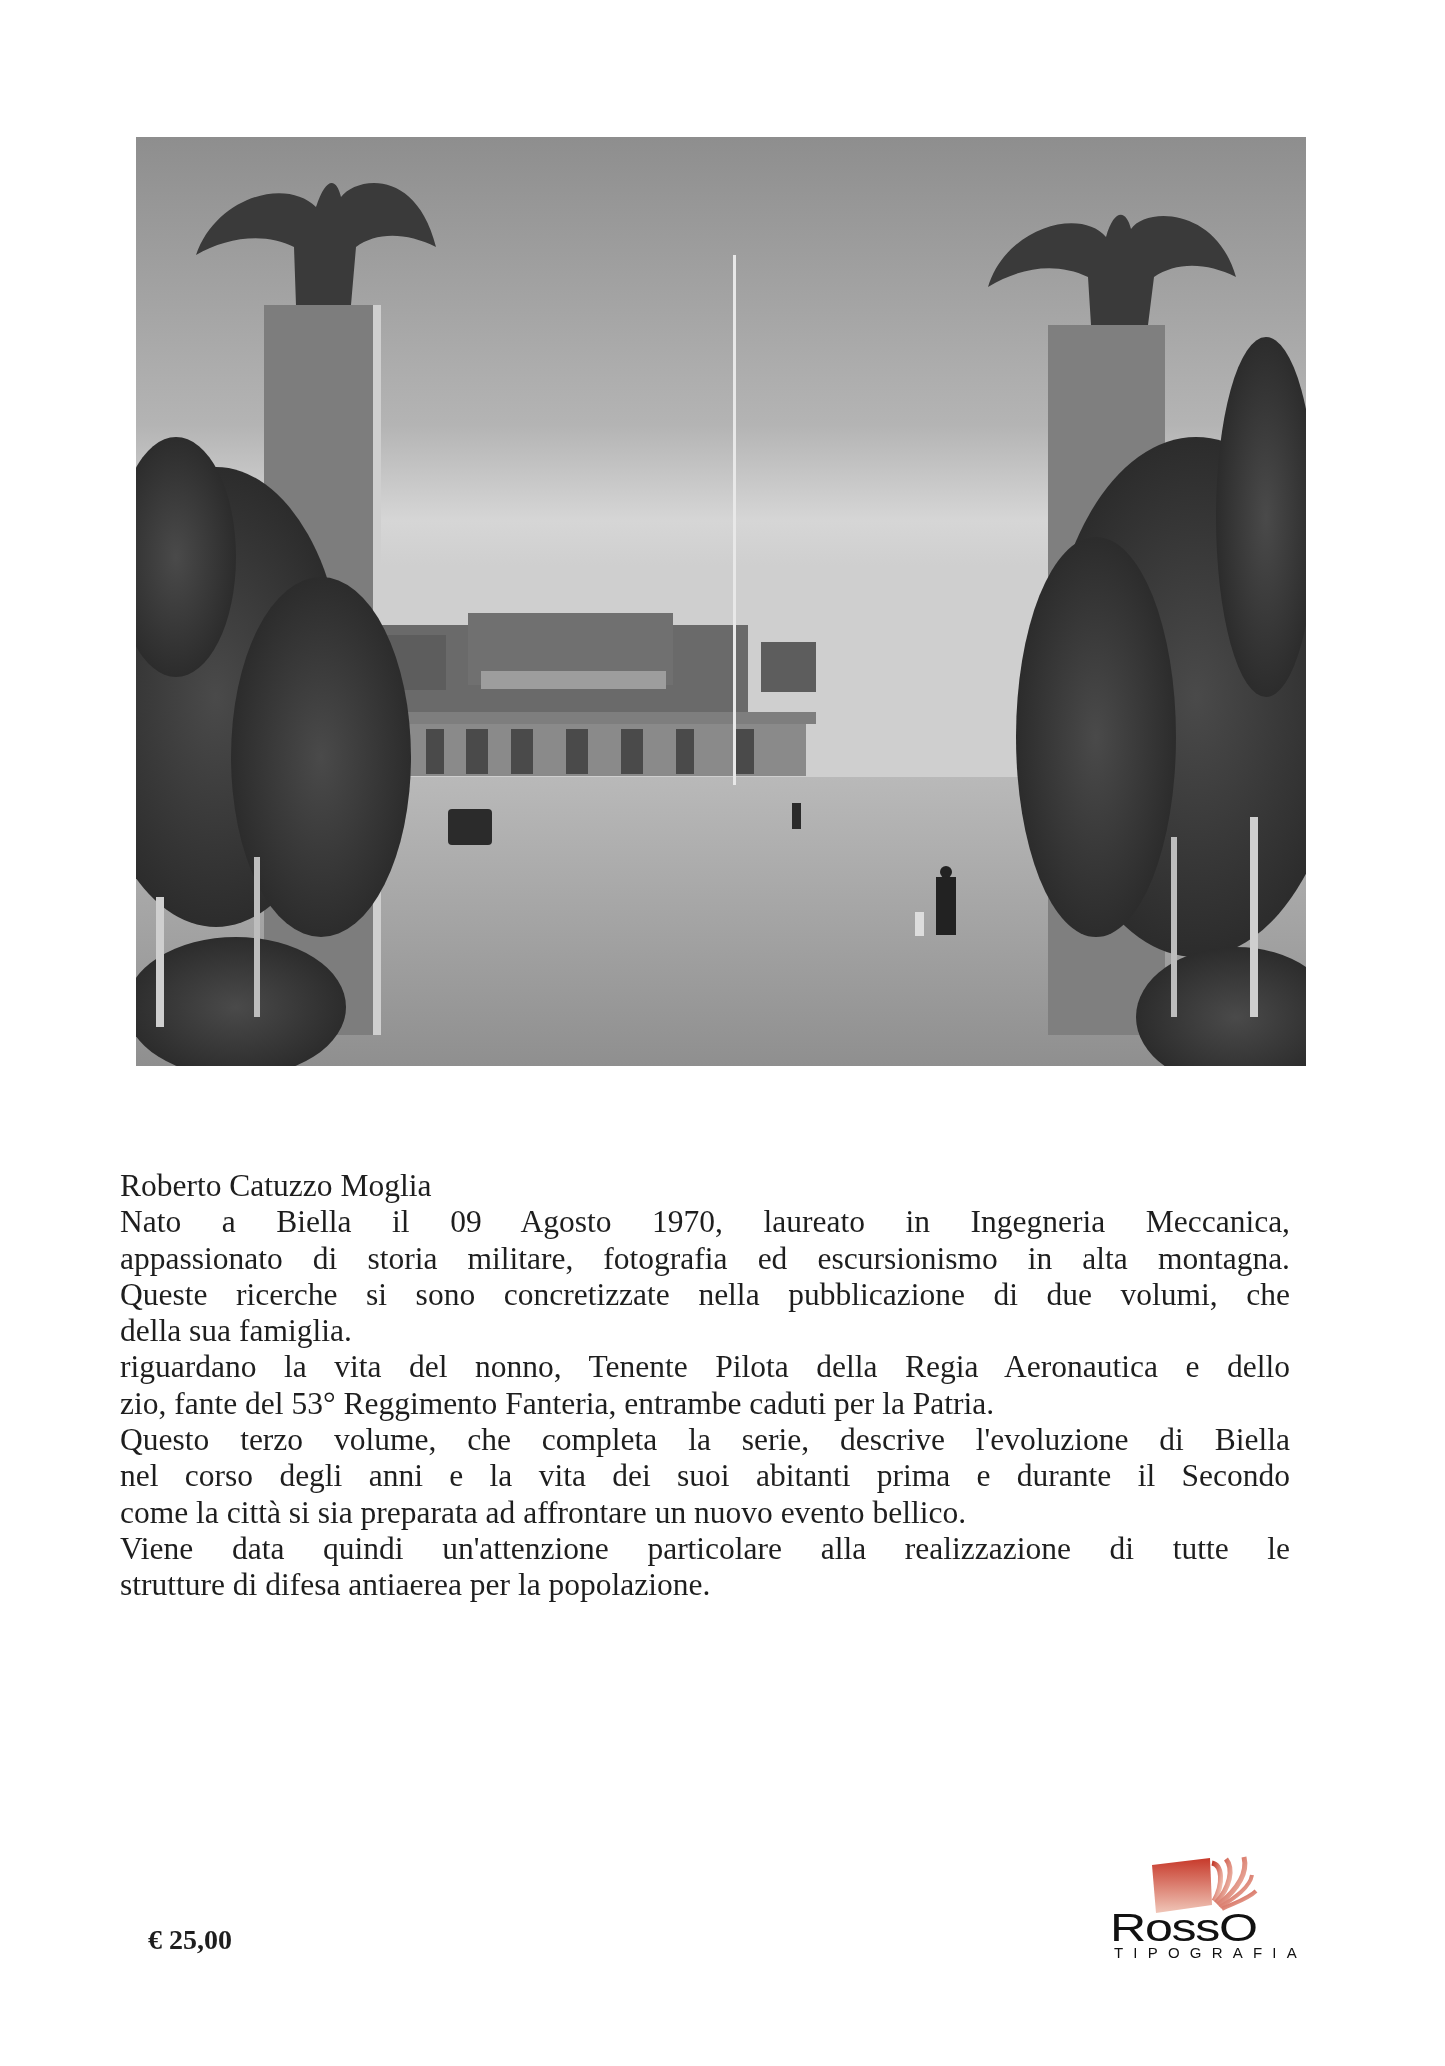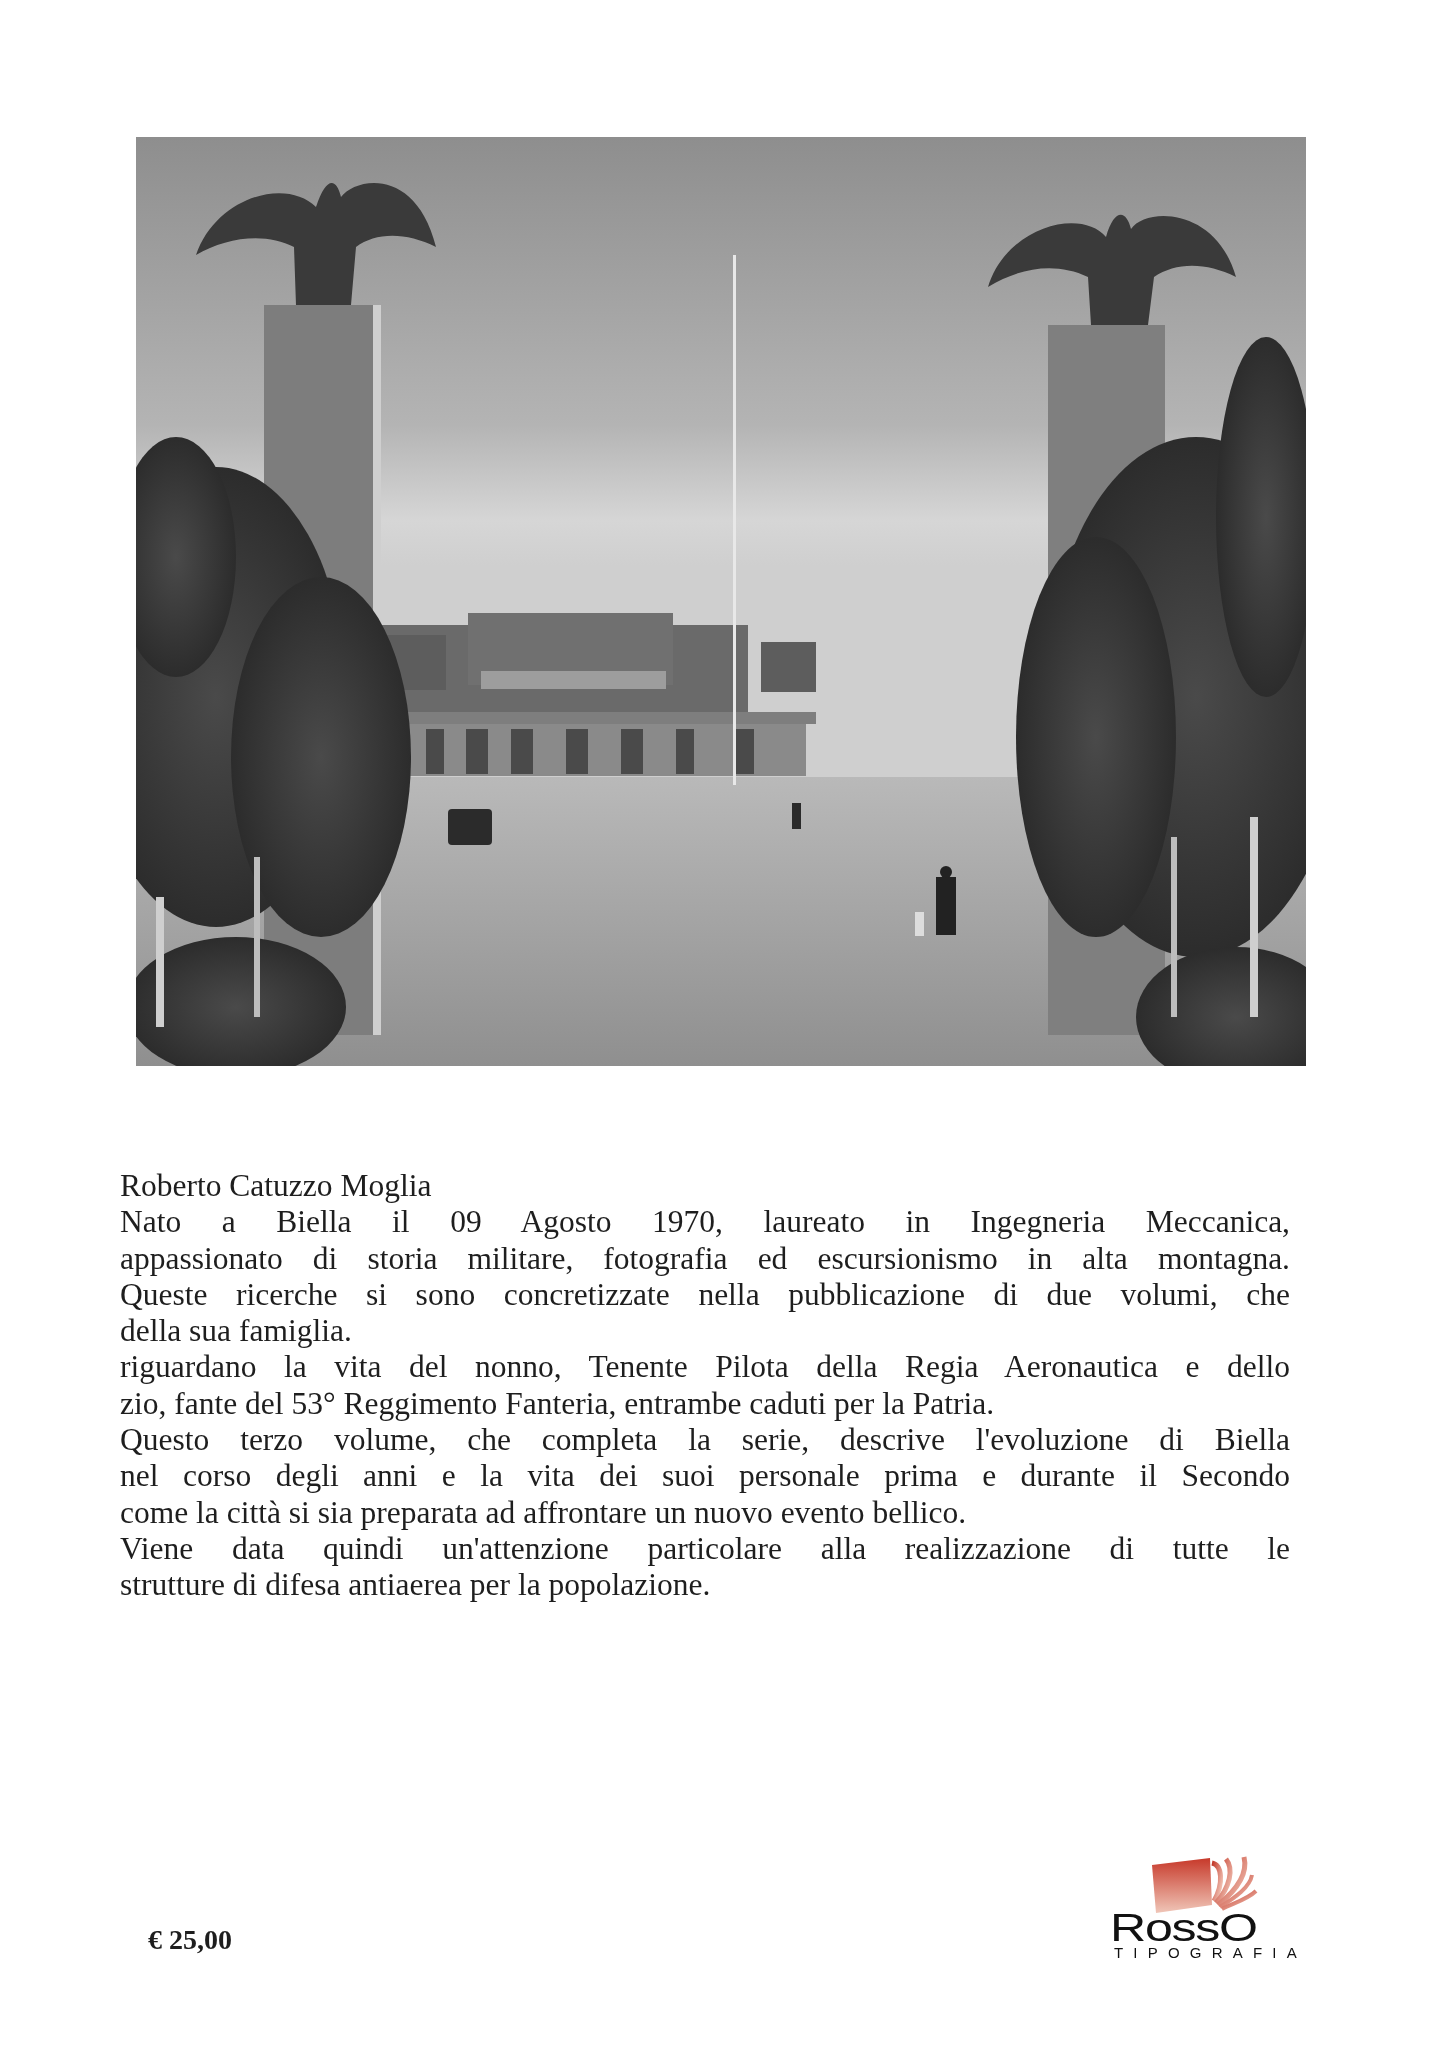--- a/index.html
+++ b/index.html
@@ -111,21 +111,21 @@
 
   <span class="line">Nato a Biella il 09 Agosto 1970, laureato in Ingegneria Meccanica,</span>
   <span class="line">appassionato di storia militare, fotografia ed escursionismo in alta montagna.</span>
   <span class="line">Queste ricerche si sono concretizzate nella pubblicazione di due volumi, che</span>
 
   <span class="line last">della sua famiglia.</span>
   <span class="line">riguardano la vita del nonno, Tenente Pilota della Regia Aeronautica e dello</span>
   <span class="line last">zio, fante del 53° Reggimento Fanteria, entrambe caduti per la Patria.</span>
 
   <span class="line">Questo terzo volume, che completa la serie, descrive l'evoluzione di Biella</span>
-  <span class="line">nel corso degli anni e la vita dei suoi personale prima e durante il Secondo</span>
+  <span class="line">nel corso degli anni e la vita dei suoi abitanti prima e durante il Secondo</span>
   <span class="line last">come la città si sia preparata ad affrontare un nuovo evento bellico.</span>
 
   <span class="line">Viene data quindi un'attenzione particolare alla realizzazione di tutte le</span>
   <span class="line last">strutture di difesa antiaerea per la popolazione.</span>
 </div>
 
 <div class="price">€ 25,00</div>
 
 <div class="logo">
   <svg class="mark" viewBox="0 0 120 58">

